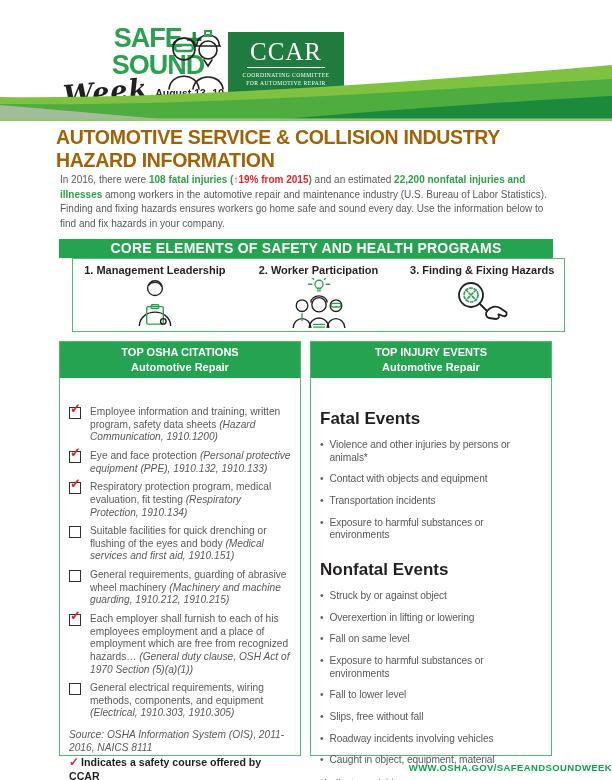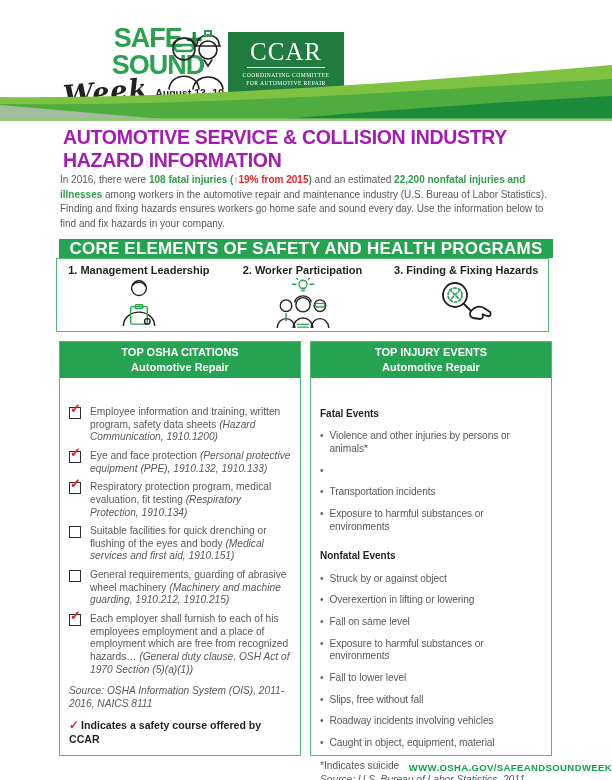--- a/index.html
+++ b/index.html
@@ -19,30 +19,30 @@
              font-size:27px; color:#231F20; transform:rotate(-5deg); letter-spacing:1px; }
   .ss-dates { font-size:10.5px; font-weight:700; color:#231F20; margin-left:7px; vertical-align:4px; }
   .workers-svg { position:absolute; left:164px; top:27px; }
   .ccar { position:absolute; left:228px; top:32px; width:116px; height:62px; background:#1F7C3E;
           display:flex; flex-direction:column; align-items:center; justify-content:center; color:#fff; }
   .ccar-acr { font-family:"Liberation Serif", serif; font-size:25px; letter-spacing:1px; line-height:1; }
   .ccar-rule { width:78px; border-top:1px solid #ffffff; margin:3px 0 3px; }
   .ccar-sub { font-size:5.6px; letter-spacing:0.45px; line-height:1.5; text-align:center; font-family:"Liberation Serif", serif; }
   .wave { position:absolute; left:0; top:53px; }
   
-  .title { position:absolute; left:63px; top:126px; width:500px;
-           font-size:19.5px; font-weight:800; letter-spacing:-0.3px; line-height:1.17; color:#a21caf; }
+  .title { position:absolute; left:56px; top:126px; width:500px;
+           font-size:19.5px; font-weight:800; letter-spacing:-0.3px; line-height:1.17; color:#a16207; }
   .intro { position:absolute; left:60px; top:173px; width:497px;
            font-size:10px; line-height:1.47; color:#58595B; }
   .g { color:#2E9E49; font-weight:700; }
   .r { color:#E8222A; font-weight:700; }
   
   .banner { position:absolute; left:59px; top:239px; width:494px; height:19px; background:#26A351;
-            color:#fff; font-size:17px; font-weight:700; text-align:center; line-height:19px; letter-spacing:0.2px; }
-  .corebox { position:absolute; left:56px; top:258px; width:491px; height:72px;
+            color:#fff; font-size:14px; font-weight:700; text-align:center; line-height:19px; letter-spacing:0.2px; }
+  .corebox { position:absolute; left:72px; top:258px; width:491px; height:72px;
              border:1.5px solid #52BA6F; display:flex; }
   .core-col { flex:1; text-align:center; padding-top:5px; }
   .core-label { font-size:11px; font-weight:700; color:#231F20; }
   .core-ic { margin-top:2px; }
   
   .colbox { position:absolute; top:341px; width:240px; height:413px; border:1.5px solid #52BA6F;
             display:flex; flex-direction:column;gap:20px; }
   .colbox.left  { left:59px; }
   .colbox.right { left:310px; }
   .colhead { background:#26A351; color:#fff; text-align:center; font-weight:700;
@@ -50,21 +50,21 @@
   .colbody { flex:1; display:flex; flex-direction:column; padding:8px 8px 9px 9px;
              font-size:10.2px; line-height:1.24; color:#58595B; }
   .cite-item { display:flex; margin-bottom:6px; }
   .cbx { position:relative; flex:none; width:10px; height:10px; border:1.3px solid #2e2e2e;
          margin-right:9px; margin-top:1px; }
   .cmk { position:absolute; left:0px; top:-7px; color:#D9232A; font-size:13px; font-weight:700; }
   .cite-text em { font-style:italic; }
   .src { font-style:italic; margin-top:2px; line-height:1.3; }
   .fnote { margin-top:auto; font-weight:700; font-size:10.6px; color:#231F20; }
   .fn-check { color:#D9232A; margin-right:2px; font-size:12px; }
-  .sub-head { font-weight:700; font-size:10px; color:#231F20; margin:2px 0 10px; }
+  .sub-head { font-weight:700; font-size:17px; color:#231F20; margin:2px 0 10px; }
   .sub-head.second { margin-top:8px; }
   .bullet-item { display:flex; margin-bottom:9px; letter-spacing:-0.1px; }
   .blt { flex:none; margin-right:6px; }
   .note { margin-top:2px; }
   .src-bottom { font-style:italic; margin-top:auto; line-height:1.3; }
   
   .footer { position:absolute; left:0; right:0; top:762px; text-align:right;
             color:#0FA44A; font-weight:800; font-size:9.5px; letter-spacing:0.4px; }
 </style>
 </head>
@@ -200,20 +200,24 @@
       <div class="cite-item">
         <span class="cbx"></span>
         <span class="cite-text"><span>General requirements, guarding of abrasive wheel machinery </span><em>(Machinery and machine guarding, 1910.212, 1910.215)</em></span>
       </div>
       <div class="cite-item">
         <span class="cbx">
             <span class="cmk">✓</span>
           </span>
         <span class="cite-text"><span>Each employer shall furnish to each of his employees employment and a place of employment which are free from recognized hazards… </span><em>(General duty clause, OSH Act of 1970 Section (5)(a)(1))</em></span>
       </div>
+      <div class="cite-item">
+        <span class="cbx"></span>
+        <span class="cite-text"><span>General electrical requirements, wiring methods, components, and equipment </span><em>(Electrical, 1910.303, 1910.305)</em></span>
+      </div>
 
       <div class="src">Source: OSHA Information System (OIS), 2011-2016, NAICS 8111</div>
 
       <div class="fnote"><span class="fn-check">✓</span><span>Indicates a safety course offered by CCAR</span></div>
     </div>
   </div>
 
   <div class="colbox right">
     <div class="colhead">
       <div>TOP INJURY EVENTS</div>
@@ -222,20 +226,21 @@
     <div class="colbody">
 
       <div class="sub-head">Fatal Events</div>
 
       <div class="bullet-item">
           <span class="blt">•</span>
           <span>Violence and other injuries by persons or animals*</span>
         </div>
       <div class="bullet-item">
           <span class="blt">•</span>
+          <span>Contact with objects and equipment</span>
         </div>
       <div class="bullet-item">
           <span class="blt">•</span>
           <span>Transportation incidents</span>
         </div>
       <div class="bullet-item">
           <span class="blt">•</span>
           <span>Exposure to harmful substances or environments</span>
         </div>
 

